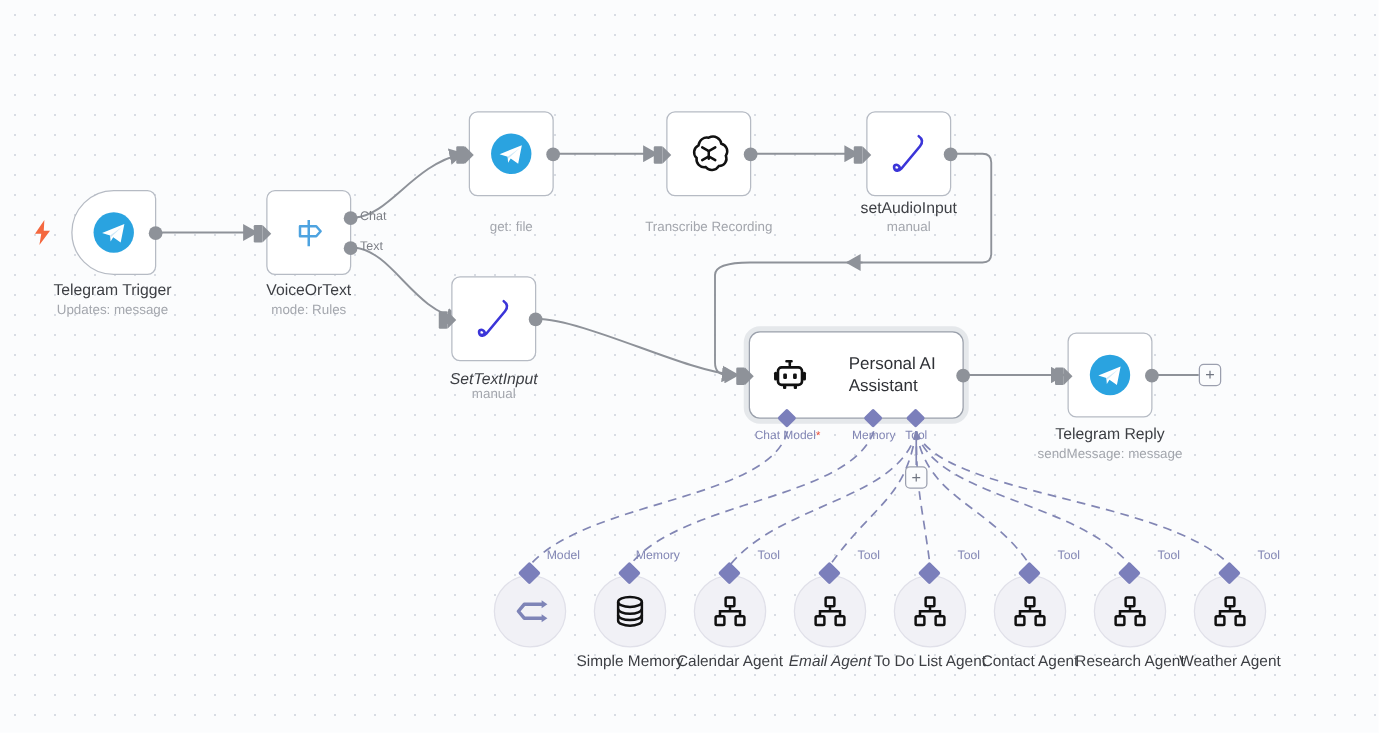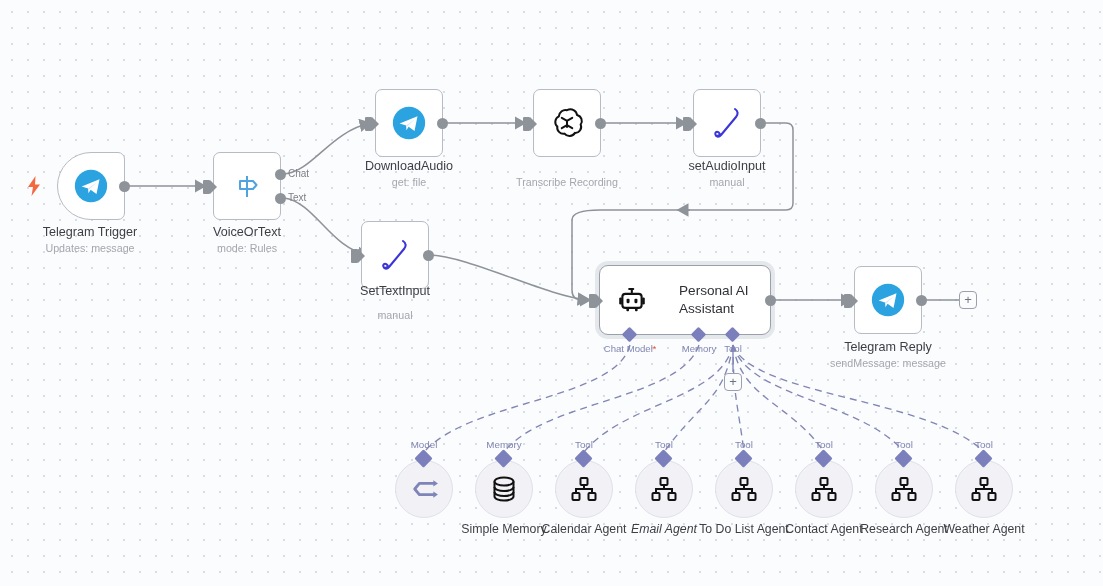--- a/index.html
+++ b/index.html
@@ -111,21 +111,21 @@
     width: 13px; height: 13px;
     background: #7b7fbb;
     transform: rotate(45deg);
     border-radius: 1.5px;
   }
   .subtype {
     position: absolute;
     font-size: 9.8px;
     color: #8286b4;
     white-space: nowrap;
-    text-align: center;
+    text-align: right;
   }
   .sublabel {
     position: absolute;
     font-size: 12.3px;
     color: #3d3f44;
     line-height: 15px;
     text-align: center;
     white-space: nowrap;
   }
 
@@ -237,21 +237,20 @@
     <span>
       <svg class="icn" width="34" height="34" viewBox="0 0 40 40">
         <circle cx="20" cy="20" r="19" fill="#2aa3e0"></circle>
         <path d="M9 20.5 L30 12 L26.5 29.5 L19.5 24.5 L17 28.5 L16.6 22.8 Z" fill="#fff"></path>
         <path d="M16.6 22.8 L28 14.6 L17 24.6 Z" fill="#cfe8f7"></path>
       </svg>
     </span>
     <span class="port-in" style="left:-11px; top:27px;"></span>
     <span class="port-out" style="right:-6px; top:28px;"></span>
   </div>
-  <div class="nlabel" style="left:319px; top:159px; width:180px;">DownloadAudio</div>
   <div class="nsub" style="left:319px; top:176px; width:180px;">get: file</div>
 
   <div class="node" style="left:533px; top:89px; width:68px; height:68px;">
     <span>
       <svg class="icn" width="38" height="38" viewBox="0 0 40 40">
         <g fill="none" stroke="#111" stroke-width="2.1" stroke-linecap="round">
           <path d="M20 6.5 C25 4 30 7 30.6 11.6 C35.2 12.8 37 18 34.4 21.6 C36.2 25.8 33 30.6 28.4 30.4 C26 34.4 20.2 34.8 17.4 31.2 C12.8 32 9 28 9.8 23.6 C6.4 20.6 7.2 15 11.4 13 C11.8 8.6 16 5.4 20 6.5 Z"></path>
           <path d="M14.5 14.6 L20 17.8 L25.5 14.6"></path>
           <path d="M20 17.8 L20 24.2"></path>
           <path d="M14.5 25.4 L20 22.2 L25.5 25.4"></path>
@@ -277,21 +276,21 @@
 
   <div class="node" style="left:361px; top:221px; width:68px; height:68px;">
     <span>
       <svg class="icn" width="32" height="34" viewBox="0 0 32 34">
         <path d="M24 3 C27 5 27.5 8 25 11 L10 29 C8 31.4 5 31 4.4 28.6 C3.8 26.2 5.6 25 7.6 26.4 C9.6 27.8 8.6 30 6.4 29.8" fill="none" stroke="#3b35d8" stroke-width="2.1" stroke-linecap="round"></path>
       </svg>
     </span>
     <span class="port-in" style="left:-11px; top:27px;"></span>
     <span class="port-out" style="right:-6px; top:28px;"></span>
   </div>
-  <div class="nlabel" style="left:305px; top:284px; width:180px;">SetTextInput</div>
+  <div class="nlabel" style="left:305px; top:296px; width:180px;font-style:italic;">SetTextInput</div>
   <div class="nsub" style="left:305px; top:309px; width:180px;">manual</div>
 
   <div class="node wide selected" style="left:599px; top:265px; width:172px; height:70px;">
     <span>
       <svg class="icn" width="28" height="28" viewBox="0 0 32 32">
         <g fill="#111">
           <rect x="14.6" y="3" width="2.4" height="5" rx="1"></rect>
           <path d="M12.8 2.2 h4.6 a1.2 1.2 0 0 1 0 2.4 h-4.6 a1.2 1.2 0 0 1 0-2.4z"></path>
         </g>
         <rect x="5" y="9" width="22" height="16" rx="3.4" fill="none" stroke="#111" stroke-width="2.4"></rect>

